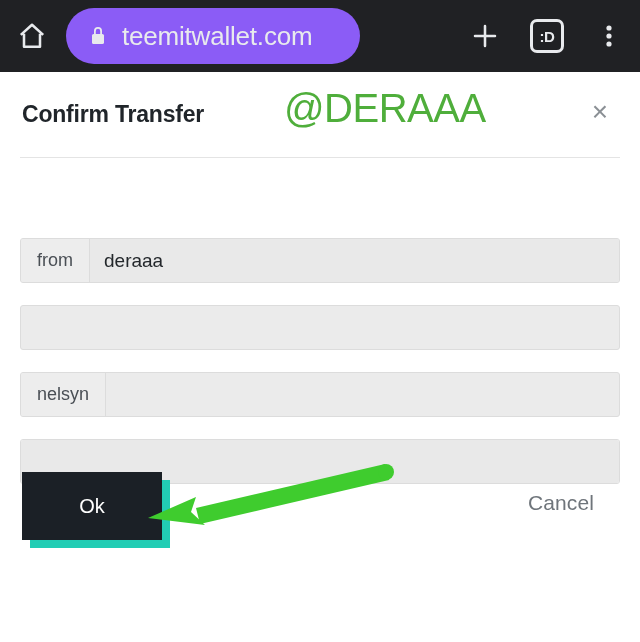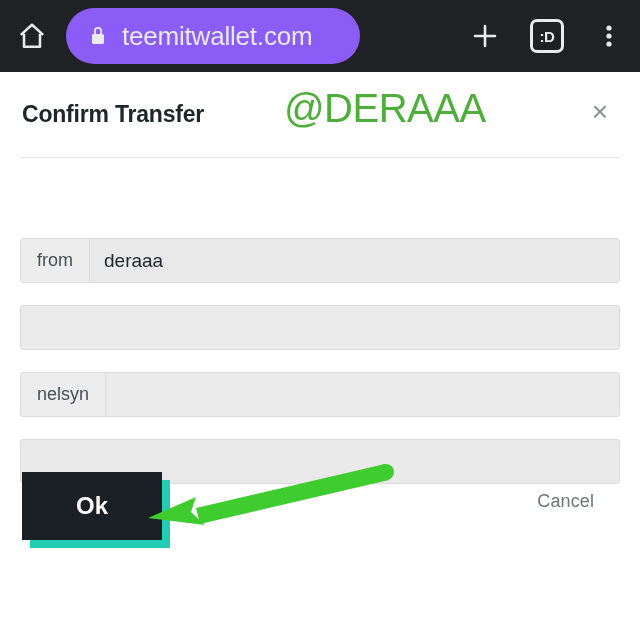--- a/index.html
+++ b/index.html
@@ -90,26 +90,26 @@
   }
   .ok-wrap{ position:absolute; left:22px; top:15px; }
   .ok-shadow{
     position:absolute; left:8px; top:8px;
     width:140px; height:68px; background:#22cdb4;
   }
   .ok-button{
     position:relative; width:140px; height:68px;
     background:#1b2026; border:none;
     display:flex; align-items:center; justify-content:center;
-    color:#ffffff; font-size:24px; font-weight:bold;
+    color:#ffffff; font-size:20px; font-weight:normal;
     font-family:"Liberation Sans", sans-serif;
   }
   .cancel-button{
     position:absolute; right:46px; top:34px;
-    color:#6f757b; font-size:18px; letter-spacing:0.1px;
+    color:#6f757b; font-size:21px; letter-spacing:0.1px;
     background:none; border:none;
     font-family:"Liberation Sans", sans-serif;
   }
 
   
   .annot-handle{
     position:absolute; left:284px; top:88px;
     color:#4fae3b; font-size:40px; font-weight:400;
     letter-spacing:-0.5px; line-height:1;
     font-family:"Liberation Sans", sans-serif;

